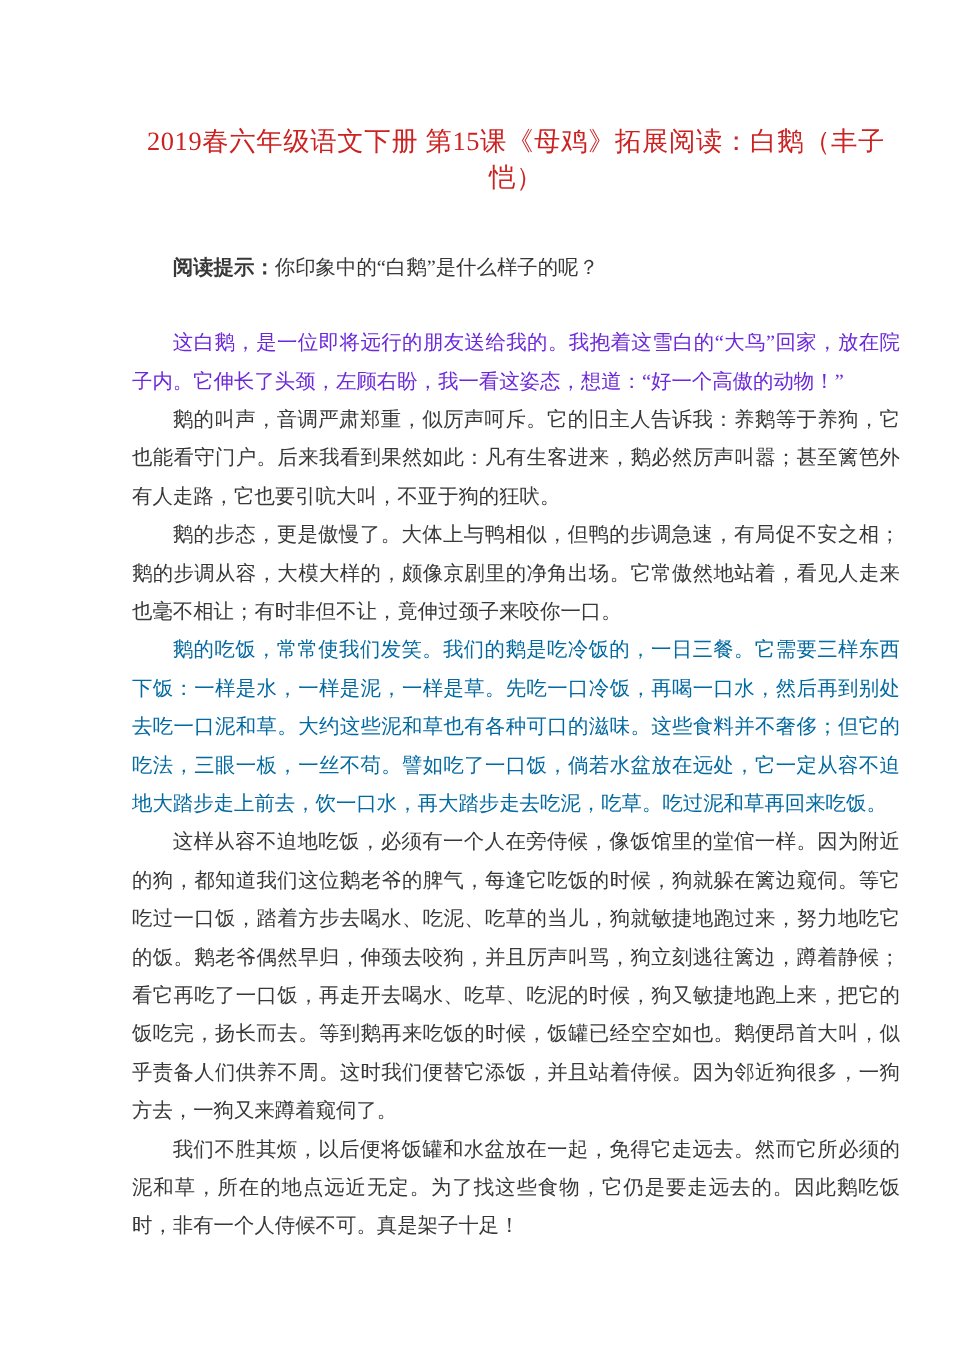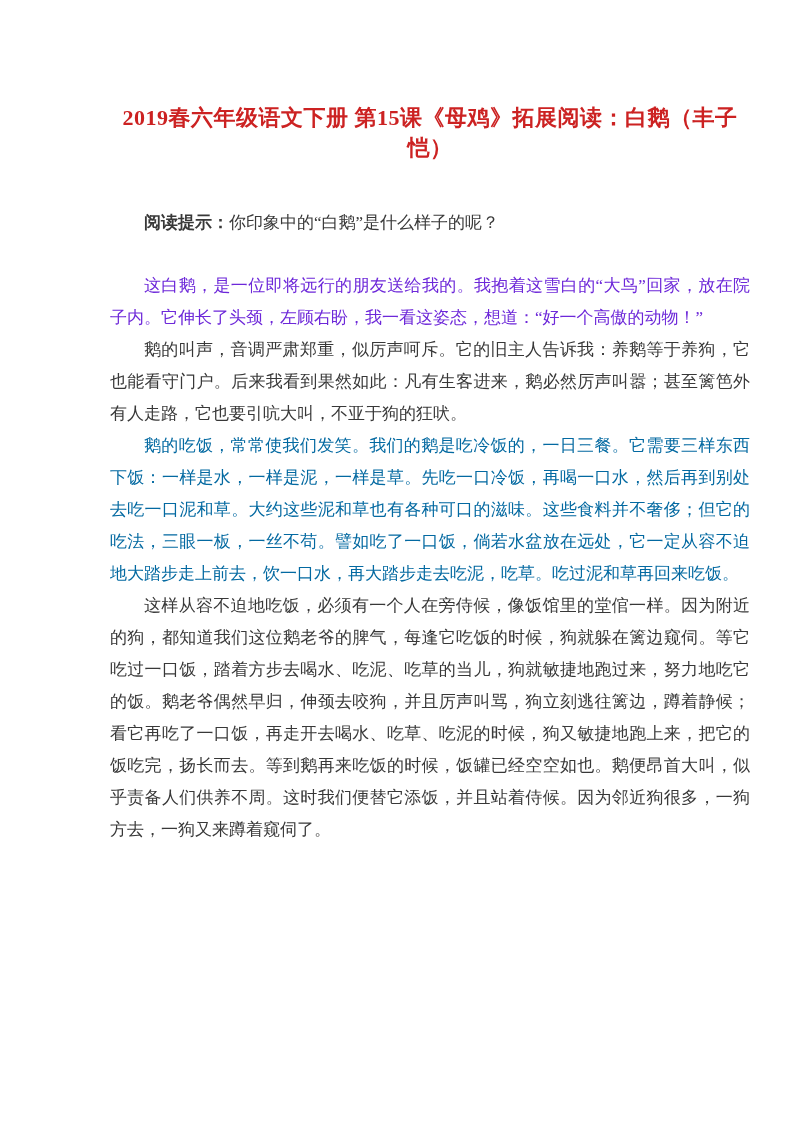--- a/index.html
+++ b/index.html
@@ -17,21 +17,21 @@
   }
   .content {
     position: absolute;
     left: 110px;
     top: 103px;
     width: 640px;
   }
   .doc-title {
     font-size: 22px;
     line-height: 30px;
-    font-weight: bold;
+    font-weight: normal;
     text-align: center;
     letter-spacing: 0.5px;
     margin: 0;
   }
   .hint-line {
     margin: 44px 0 31px 0;
     font-size: 17px;
     line-height: 32px;
     text-indent: 2em;
   }
@@ -53,18 +53,20 @@
 <div class="page">
   <div class="content">
 
     <h1 class="doc-title" style="color: rgb(204, 34, 34);">2019春六年级语文下册 第15课《母鸡》拓展阅读：白鹅（丰子恺）</h1>
 
     <p class="hint-line" style="color: rgb(56, 56, 56);"><b>阅读提示：</b><span>你印象中的“白鹅”是什么样子的呢？</span></p>
 
     <div>
       <p class="para" style="color: #6d28d9;">这白鹅，是一位即将远行的朋友送给我的。我抱着这雪白的“大鸟”回家，放在院子内。它伸长了头颈，左顾右盼，我一看这姿态，想道：“好一个高傲的动物！”</p>
       <p class="para" style="color: rgb(56, 56, 56);">鹅的叫声，音调严肃郑重，似厉声呵斥。它的旧主人告诉我：养鹅等于养狗，它也能看守门户。后来我看到果然如此：凡有生客进来，鹅必然厉声叫嚣；甚至篱笆外有人走路，它也要引吭大叫，不亚于狗的狂吠。</p>
+      <p class="para" style="color: rgb(56, 56, 56);">鹅的步态，更是傲慢了。大体上与鸭相似，但鸭的步调急速，有局促不安之相；鹅的步调从容，大模大样的，颇像京剧里的净角出场。它常傲然地站着，看见人走来也毫不相让；有时非但不让，竟伸过颈子来咬你一口。</p>
       <p class="para" style="color: #0369a1;">鹅的吃饭，常常使我们发笑。我们的鹅是吃冷饭的，一日三餐。它需要三样东西下饭：一样是水，一样是泥，一样是草。先吃一口冷饭，再喝一口水，然后再到别处去吃一口泥和草。大约这些泥和草也有各种可口的滋味。这些食料并不奢侈；但它的吃法，三眼一板，一丝不苟。譬如吃了一口饭，倘若水盆放在远处，它一定从容不迫地大踏步走上前去，饮一口水，再大踏步走去吃泥，吃草。吃过泥和草再回来吃饭。</p>
       <p class="para" style="color: rgb(56, 56, 56);">这样从容不迫地吃饭，必须有一个人在旁侍候，像饭馆里的堂倌一样。因为附近的狗，都知道我们这位鹅老爷的脾气，每逢它吃饭的时候，狗就躲在篱边窥伺。等它吃过一口饭，踏着方步去喝水、吃泥、吃草的当儿，狗就敏捷地跑过来，努力地吃它的饭。鹅老爷偶然早归，伸颈去咬狗，并且厉声叫骂，狗立刻逃往篱边，蹲着静候；看它再吃了一口饭，再走开去喝水、吃草、吃泥的时候，狗又敏捷地跑上来，把它的饭吃完，扬长而去。等到鹅再来吃饭的时候，饭罐已经空空如也。鹅便昂首大叫，似乎责备人们供养不周。这时我们便替它添饭，并且站着侍候。因为邻近狗很多，一狗方去，一狗又来蹲着窥伺了。</p>
+      <p class="para" style="color: rgb(56, 56, 56);">我们不胜其烦，以后便将饭罐和水盆放在一起，免得它走远去。然而它所必须的泥和草，所在的地点远近无定。为了找这些食物，它仍是要走远去的。因此鹅吃饭时，非有一个人侍候不可。真是架子十足！</p>
     </div>
 
   </div>
 </div>
 
 </body></html>

